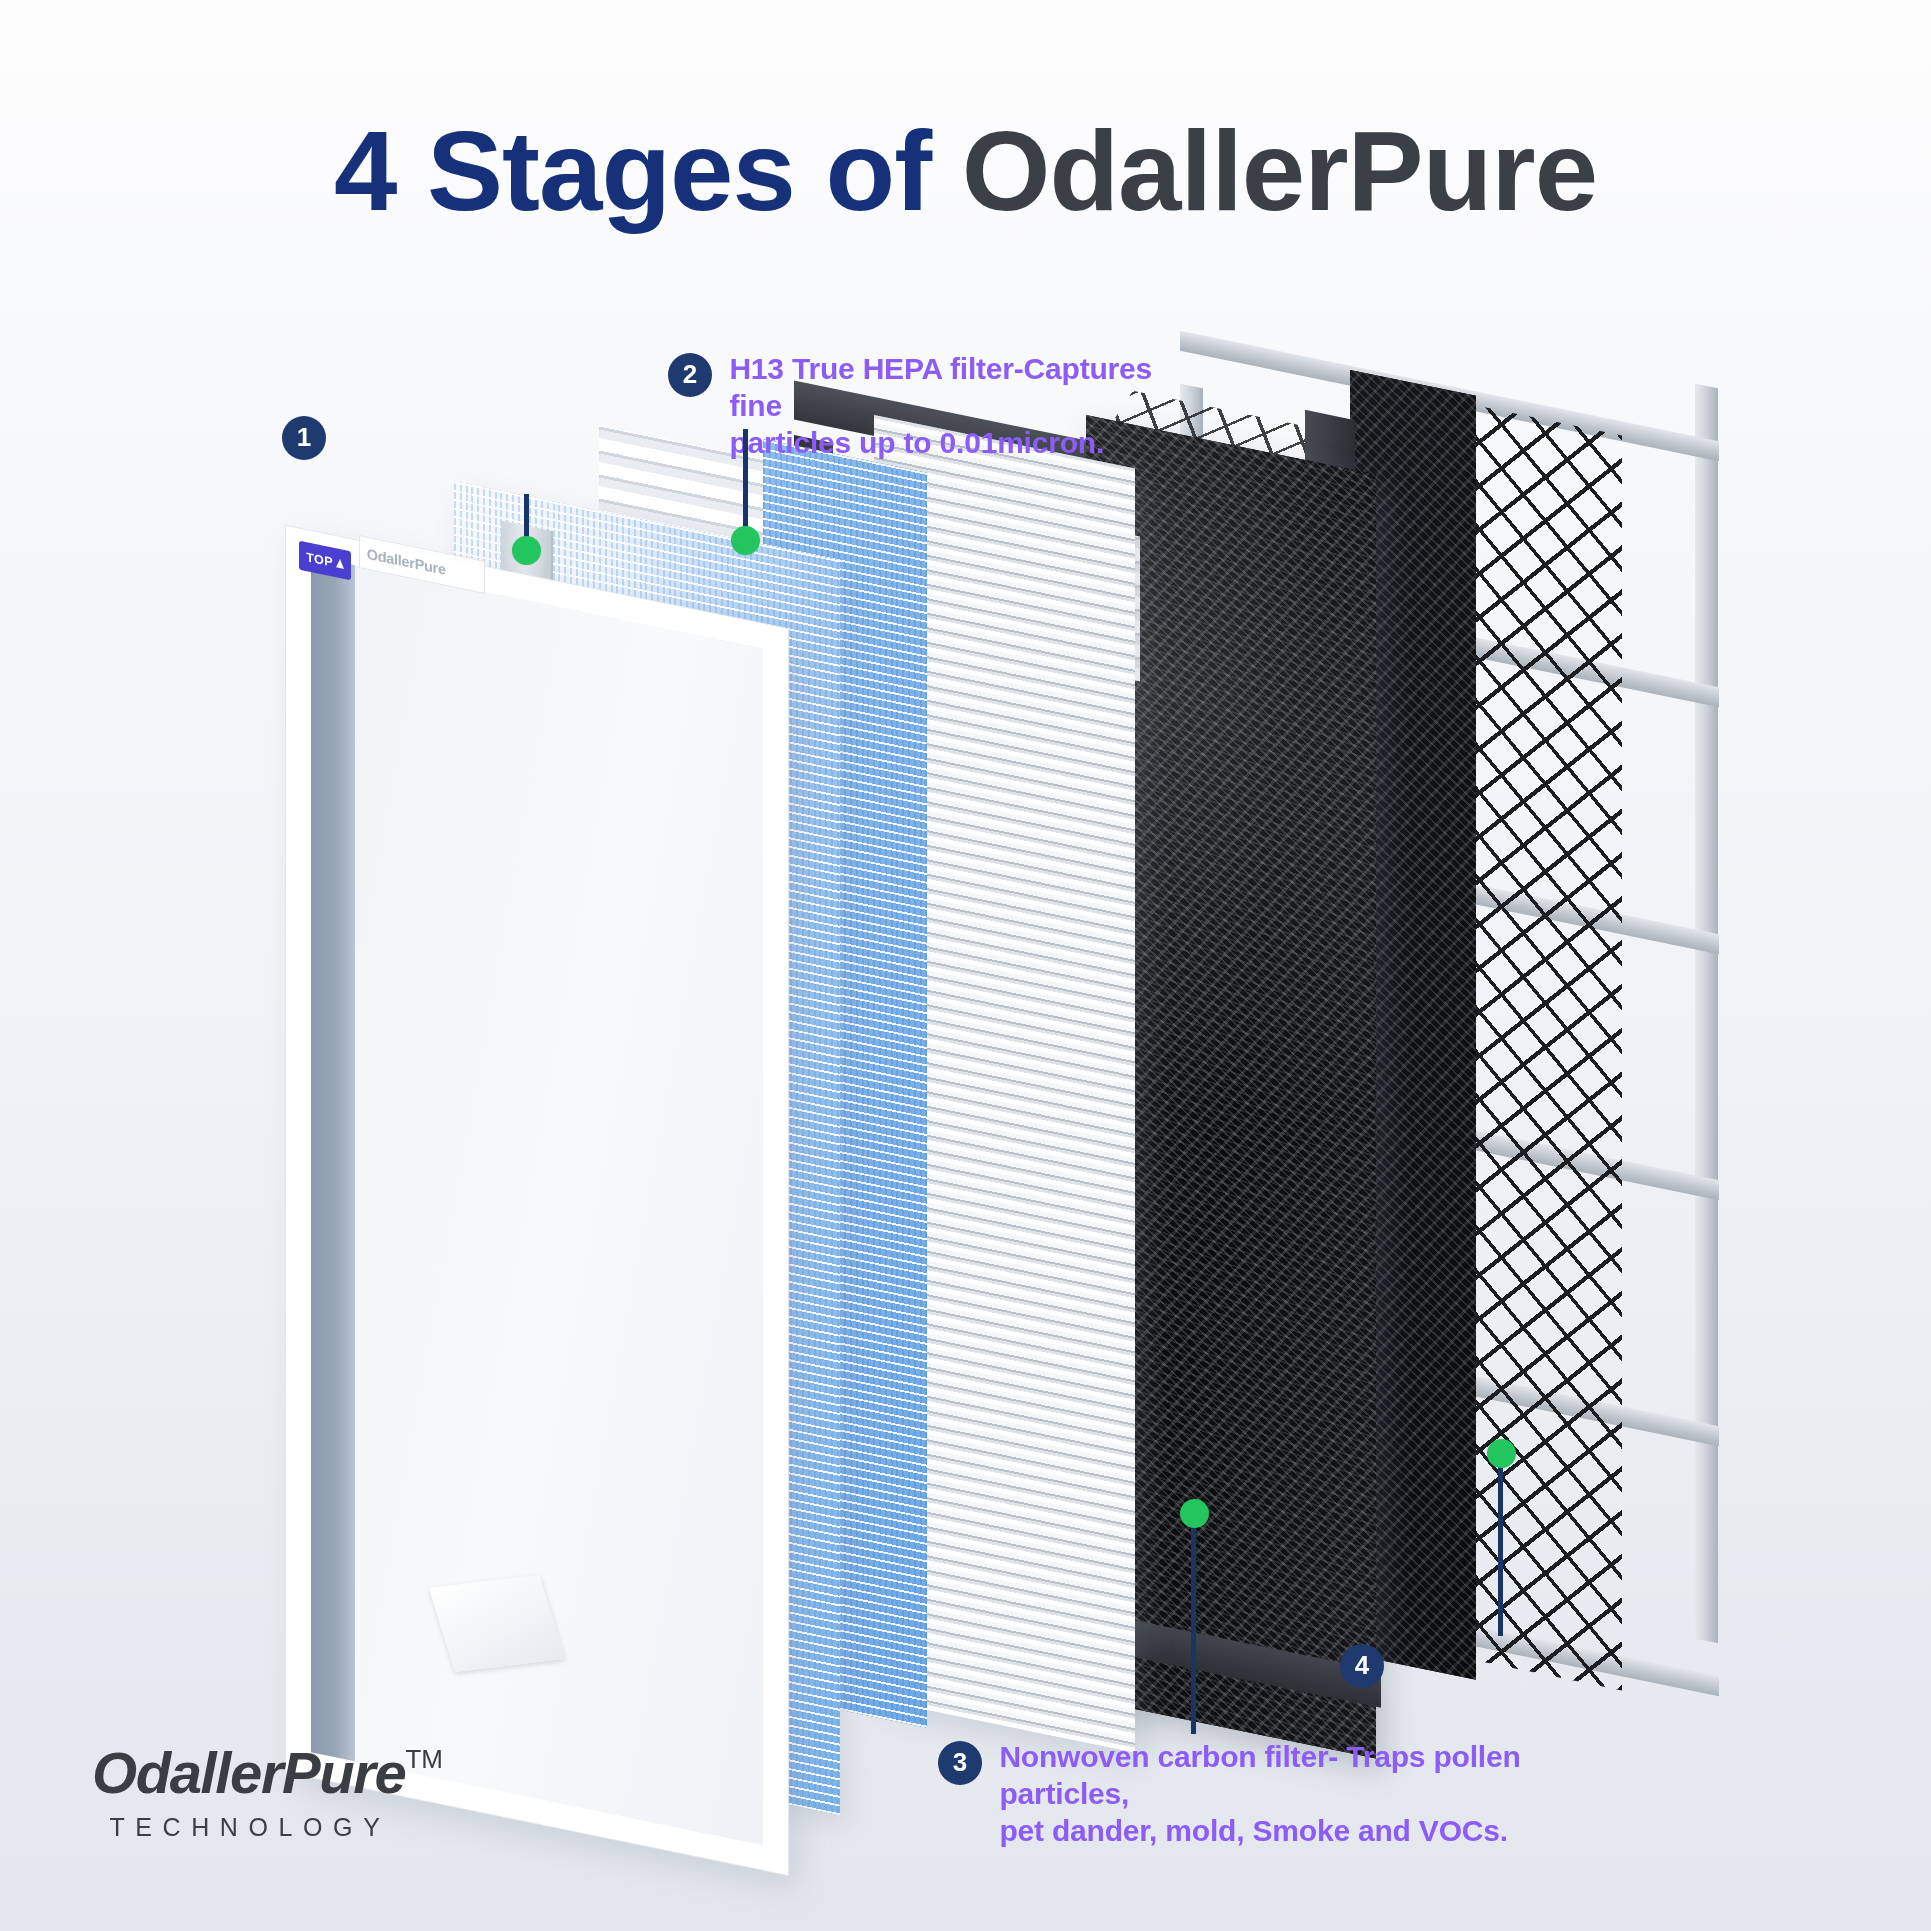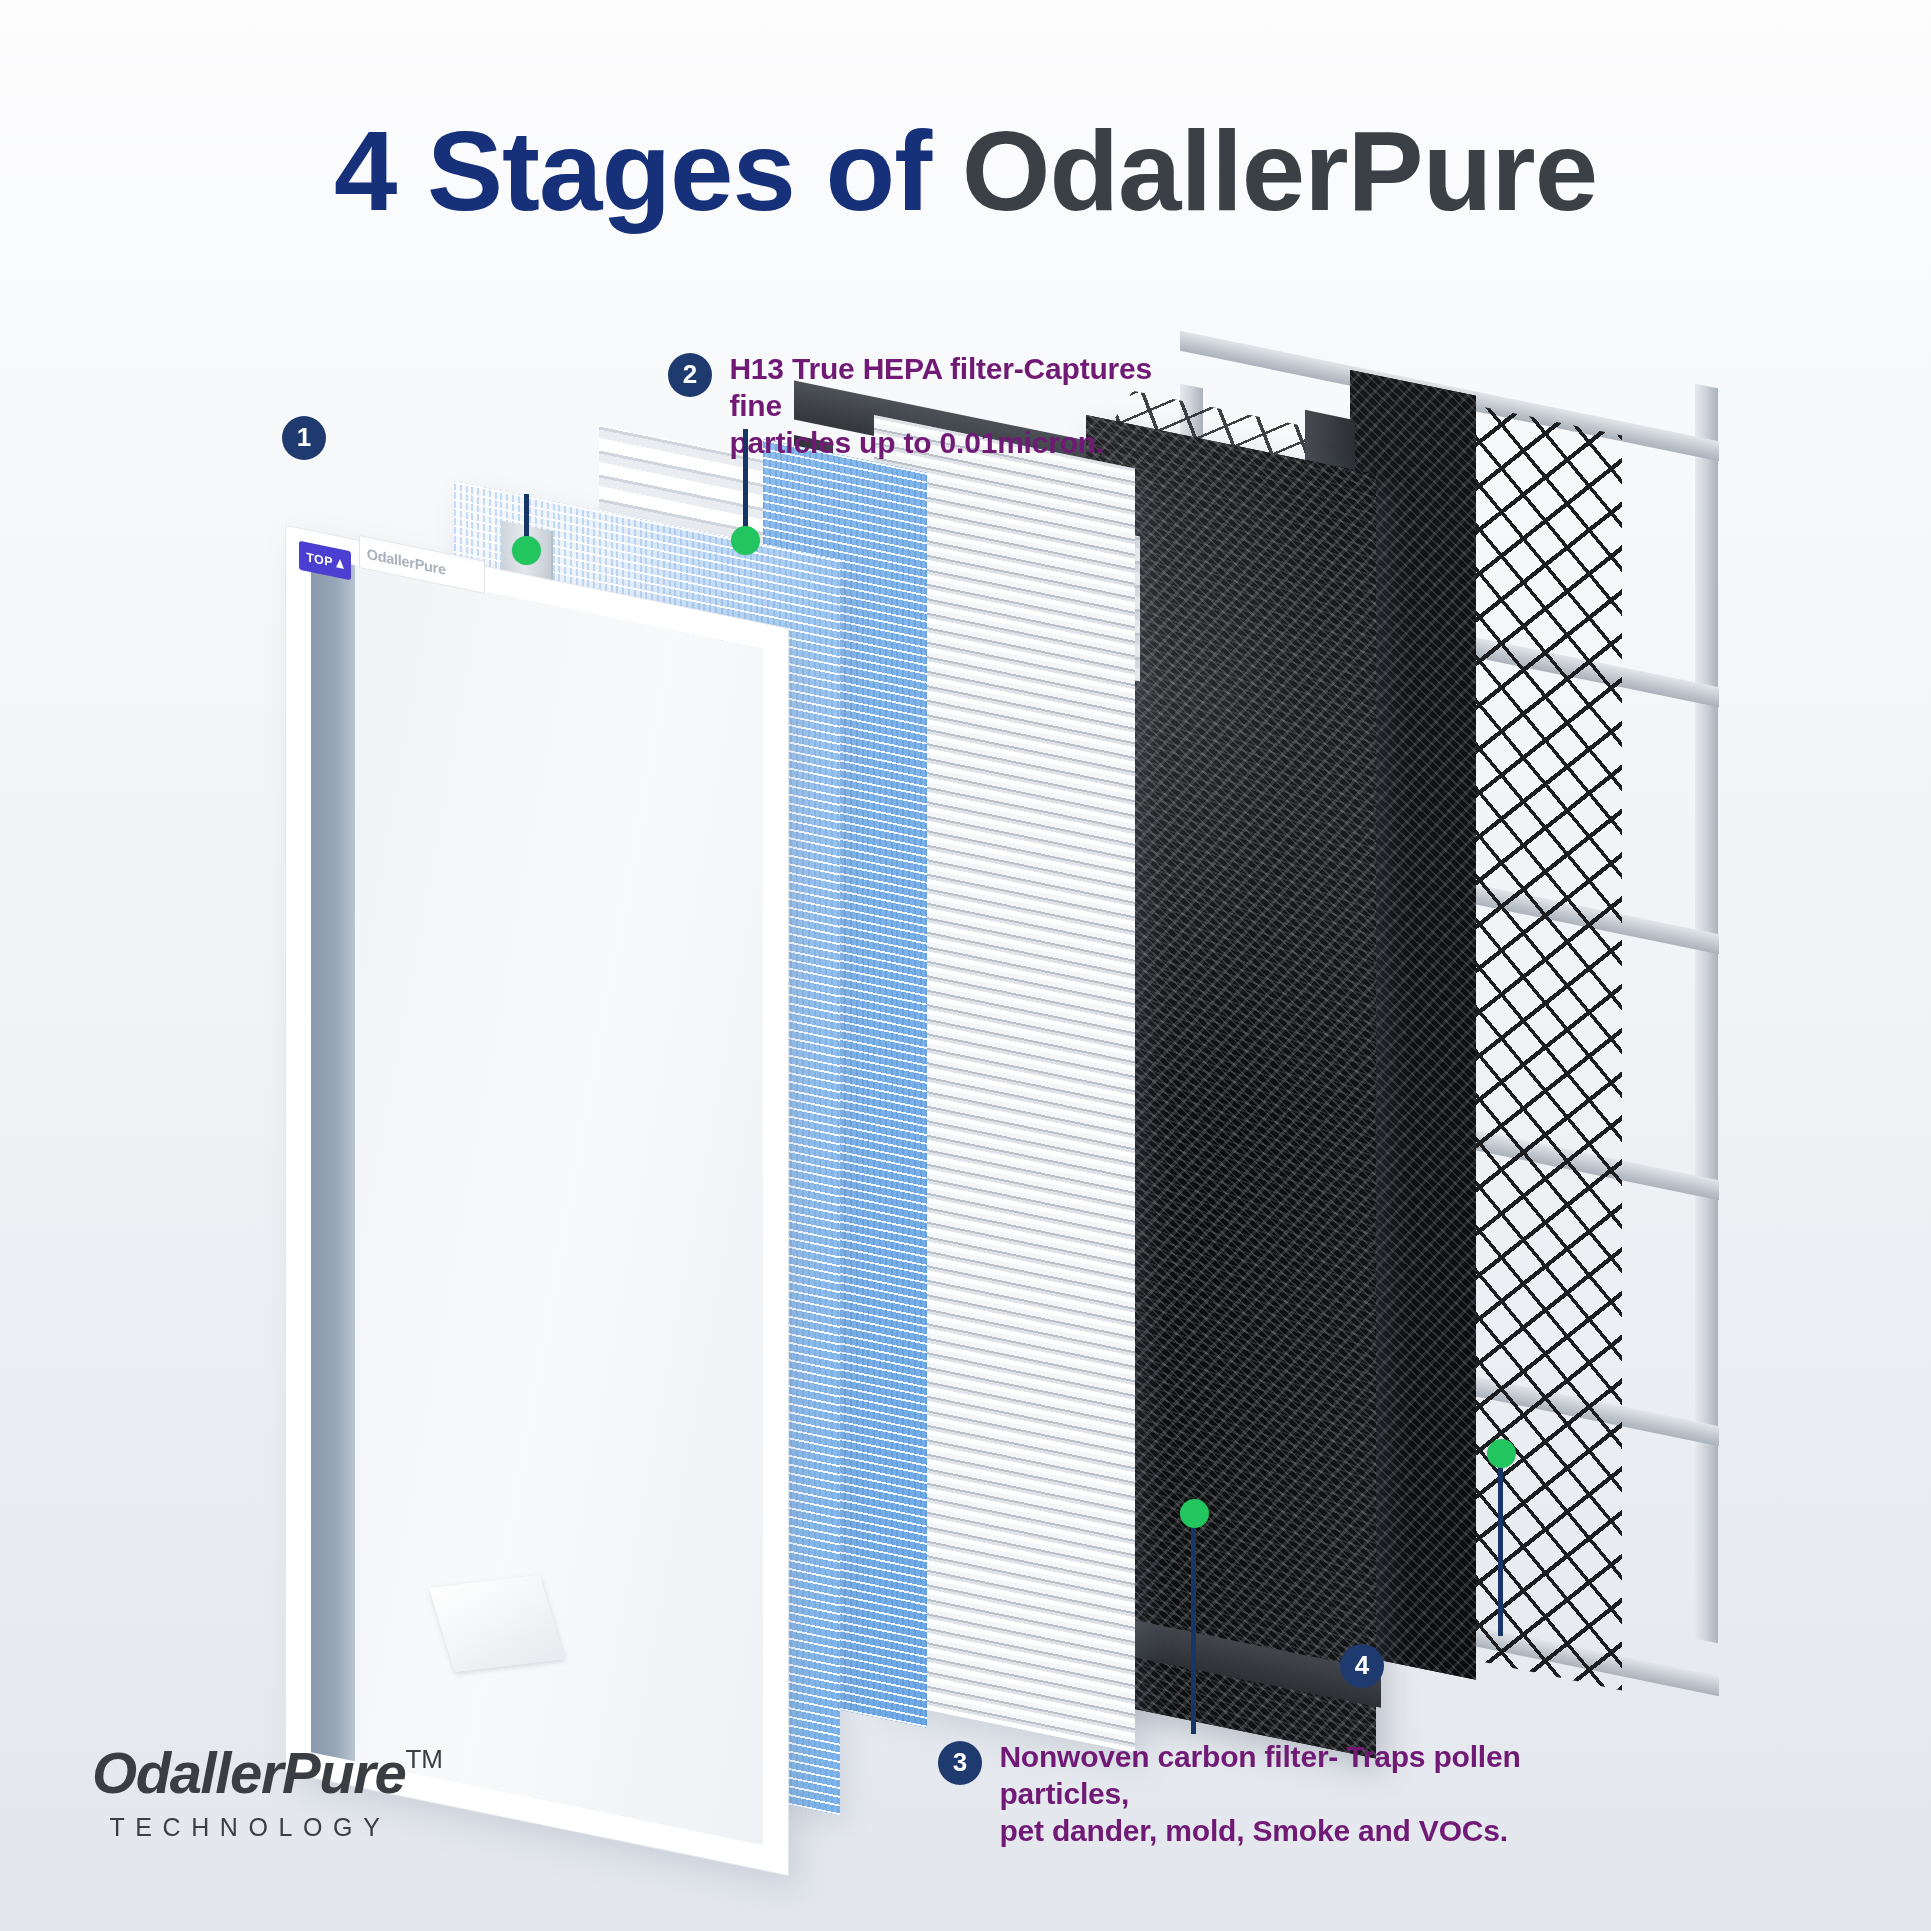--- a/index.html
+++ b/index.html
@@ -215,21 +215,21 @@
   .badge {
     flex:0 0 auto;
     width:44px; height:44px; border-radius:50%;
     background:#1e3a6e; color:#ffffff;
     font-size:26px; font-weight:bold;
     display:flex; align-items:center; justify-content:center;
     margin-top:2.9px;
   }
   .co-text {
     font-size:30px; font-weight:bold; line-height:1.24;
-    color:#701a75; white-space:pre-line;
+    color:#8b5cf6; white-space:pre-line;
     letter-spacing:-0.2px;
   }
   .lead {
     position:absolute;
     background:#183567;
     width:4.8px;
   }
   .dot {
     position:absolute;
     width:29px; height:29px; border-radius:50%;

